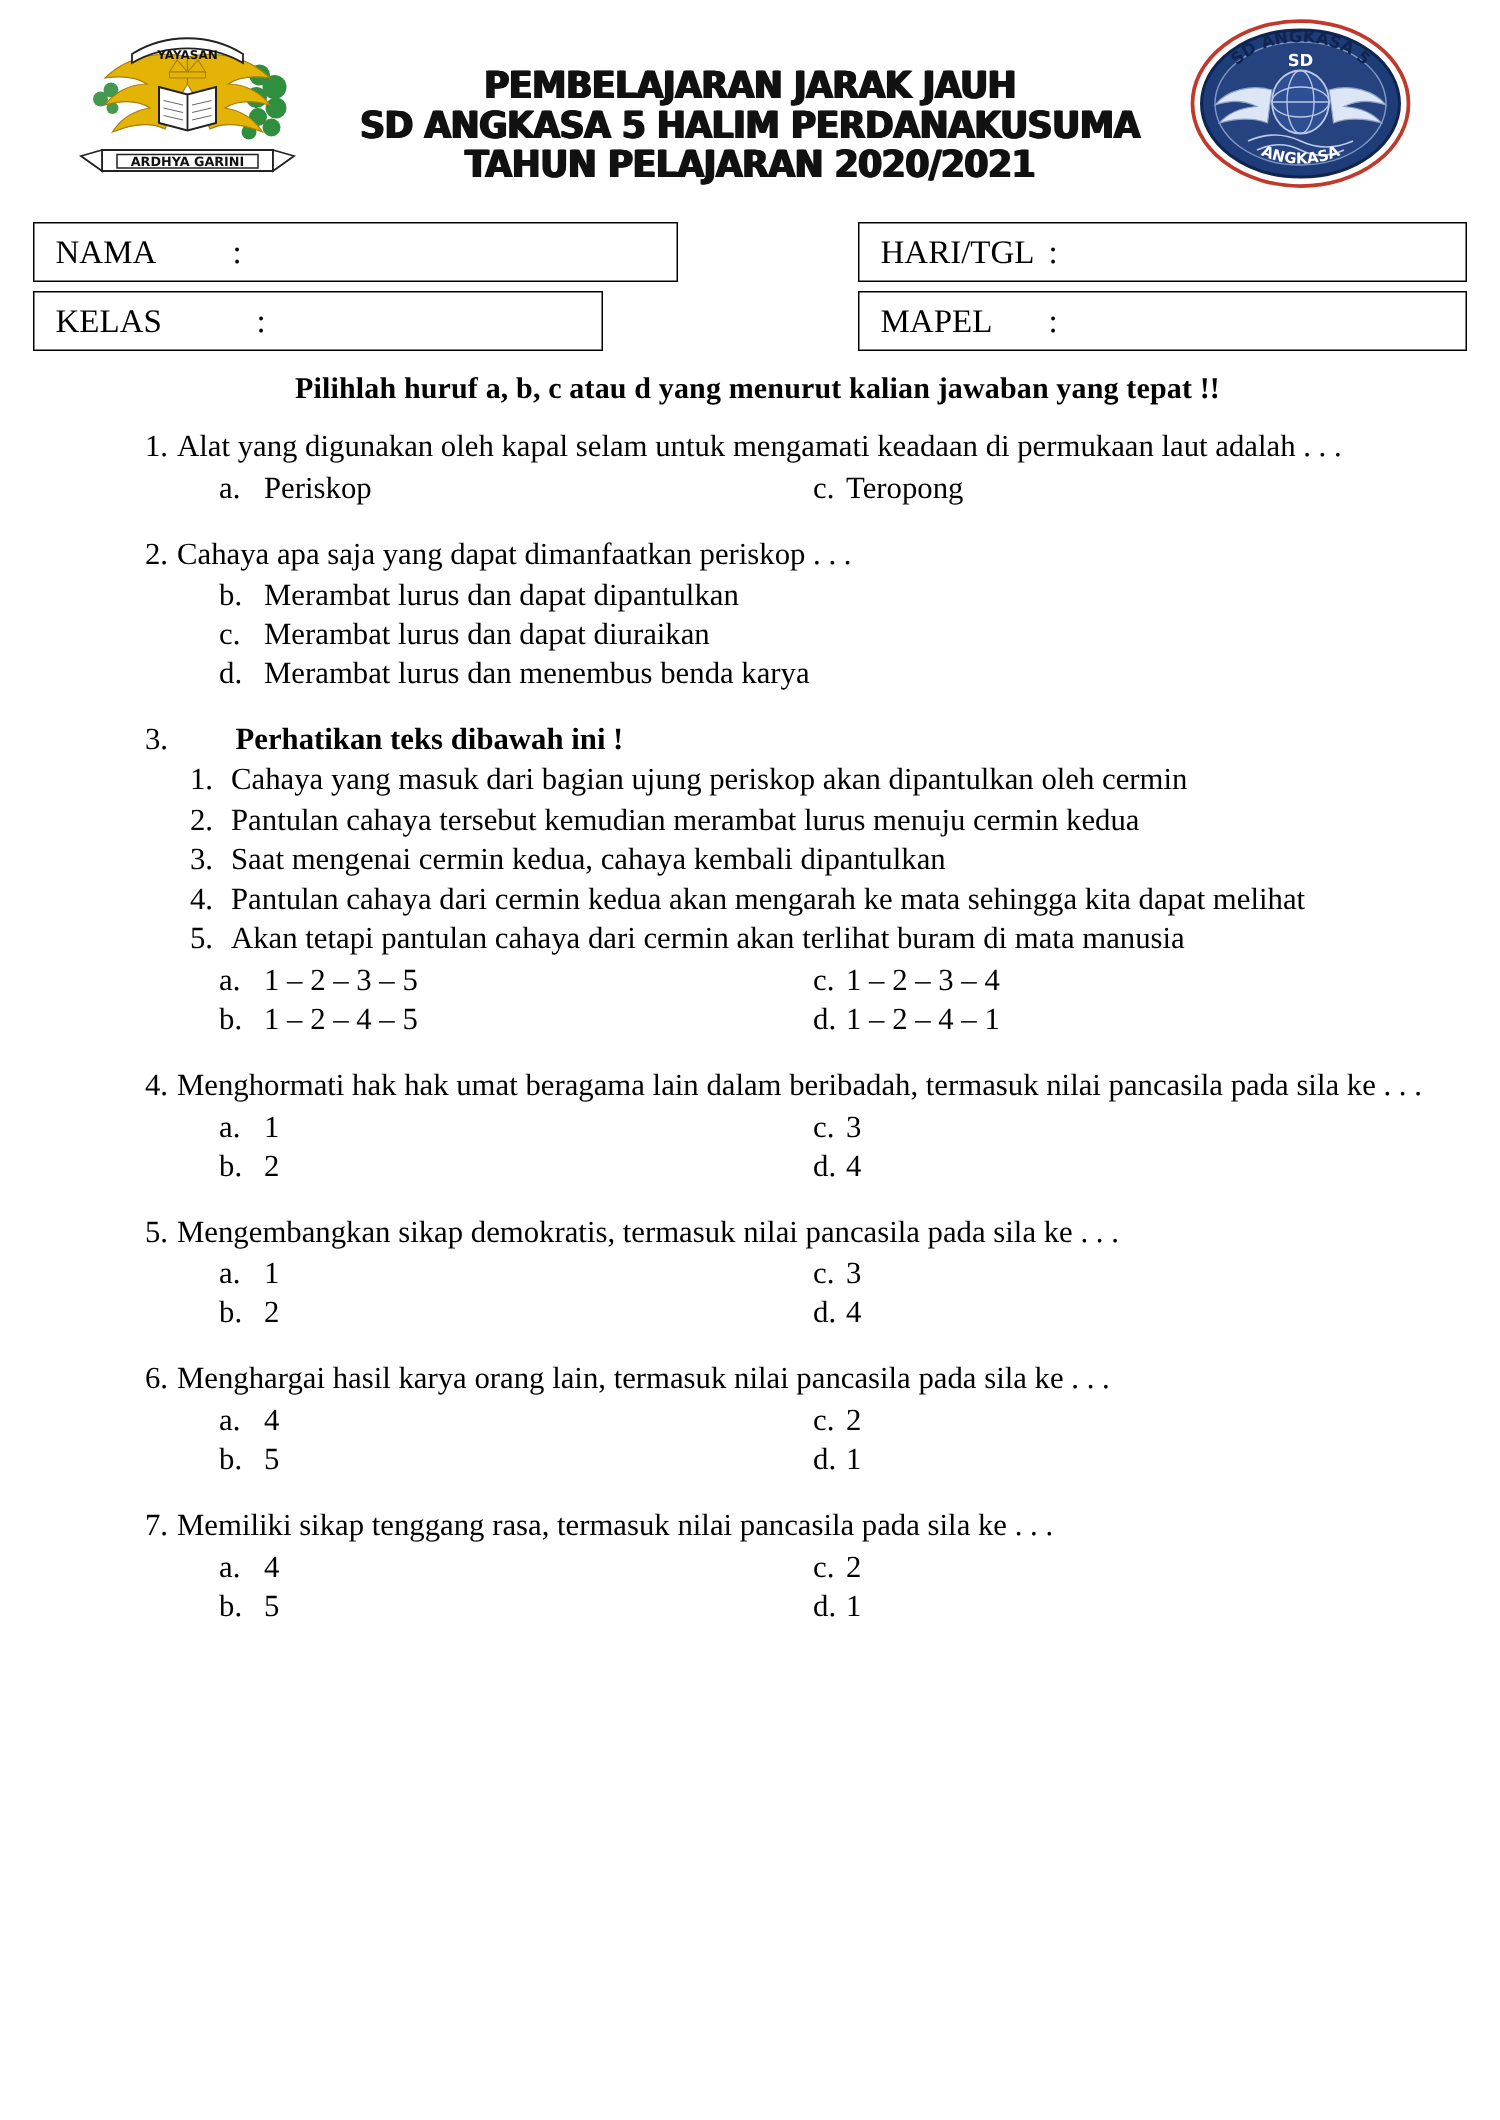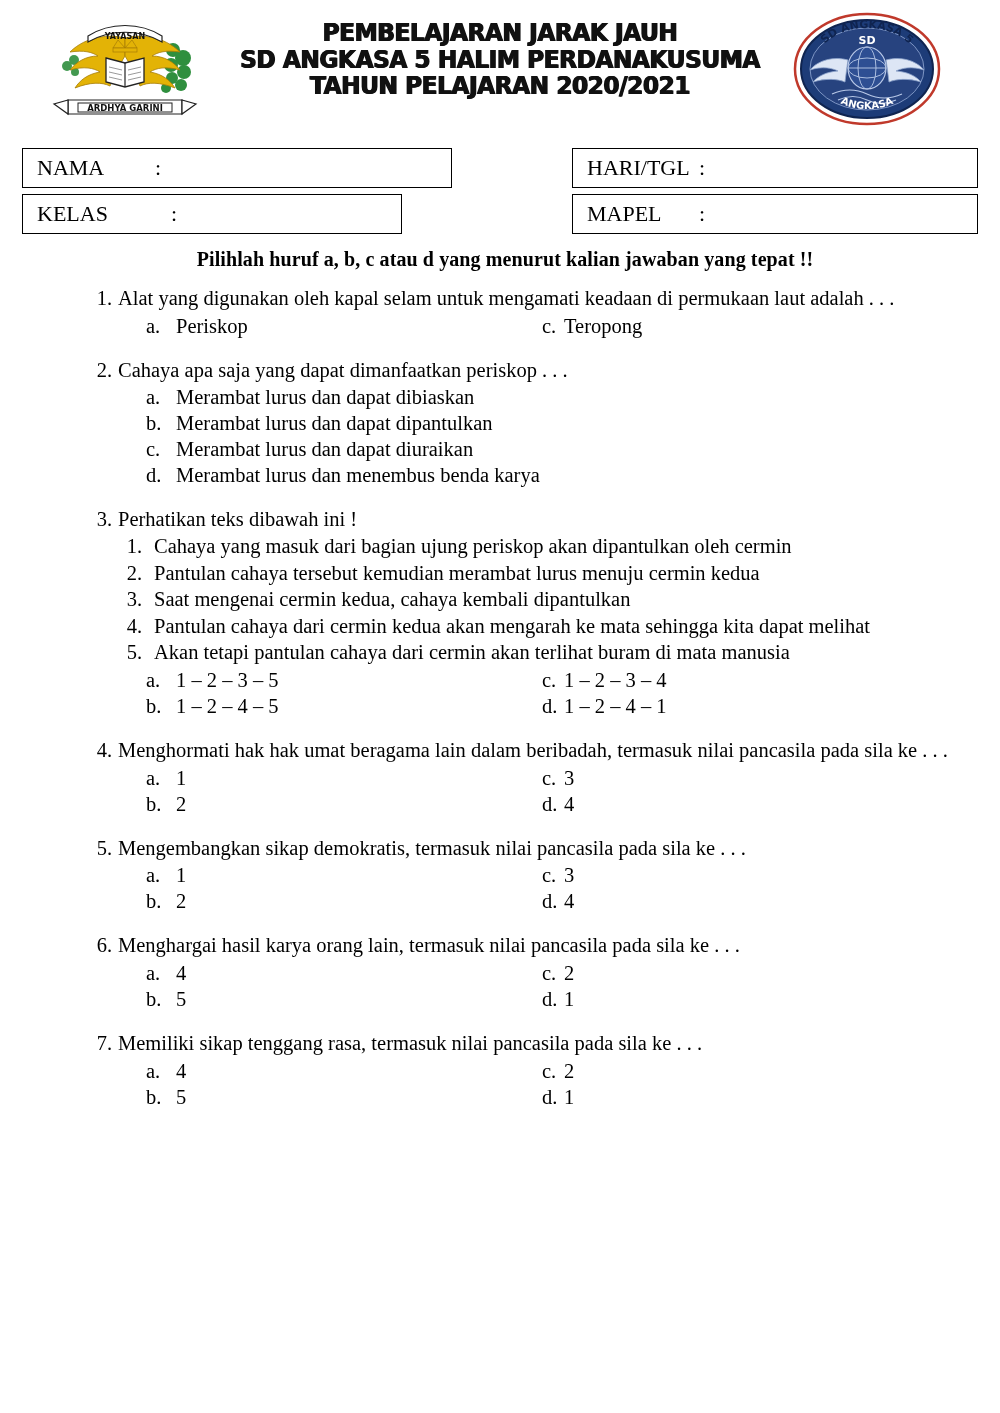--- a/index.html
+++ b/index.html
@@ -32,21 +32,21 @@
     height: 115px;
   }
   .logo-right {
     position: absolute;
     right: 45px;
     top: 10px;
     width: 175px;
     height: 118px;
   }
   .header-titles {
-    padding-top: 20px;
+    padding-top: 44px;
     text-align: center;
     width: 560px;
   }
   .header-titles div {
     font-family: "DejaVu Sans", sans-serif;
     font-weight: bold;
     color: #111111;
     letter-spacing: -0.5px;
     line-height: 1.06;
     transform: scaleX(0.93);
@@ -107,21 +107,21 @@
     line-height: 1.30;
   }
   .q-num {
     position: absolute;
     left: 86px;
     top: 0;
     width: 26px;
     text-align: right;
   }
   .q-text { display: block; }
-  .q-text.bold { font-weight: normal; }
+  .q-text.bold { font-weight: bold; margin-left: 39px; }
 
   
   .sublist {
     margin: 0;
     padding: 0;
     list-style: none;
   }
   .sublist li {
     position: relative;
     padding-left: 36px;
@@ -305,25 +305,20 @@
           <span class="ol">c.</span><span>Teropong</span>
         </span>
       </div>
     </div>
   </div>
 
   <div class="q">
     <span class="q-num">2.</span>
     <span class="q-text">Cahaya apa saja yang dapat dimanfaatkan periskop . . .</span>
     <div class="opts opts-stack">
-      <div class="opt-row">
-        <span class="opt opt-left">
-          <span class="ol">a.</span><span>Merambat lurus dan dapat dibiaskan</span>
-        </span>
-      </div>
       <div class="opt-row">
         <span class="opt opt-left">
           <span class="ol">b.</span><span>Merambat lurus dan dapat dipantulkan</span>
         </span>
       </div>
       <div class="opt-row">
         <span class="opt opt-left">
           <span class="ol">c.</span><span>Merambat lurus dan dapat diuraikan</span>
         </span>
       </div>

